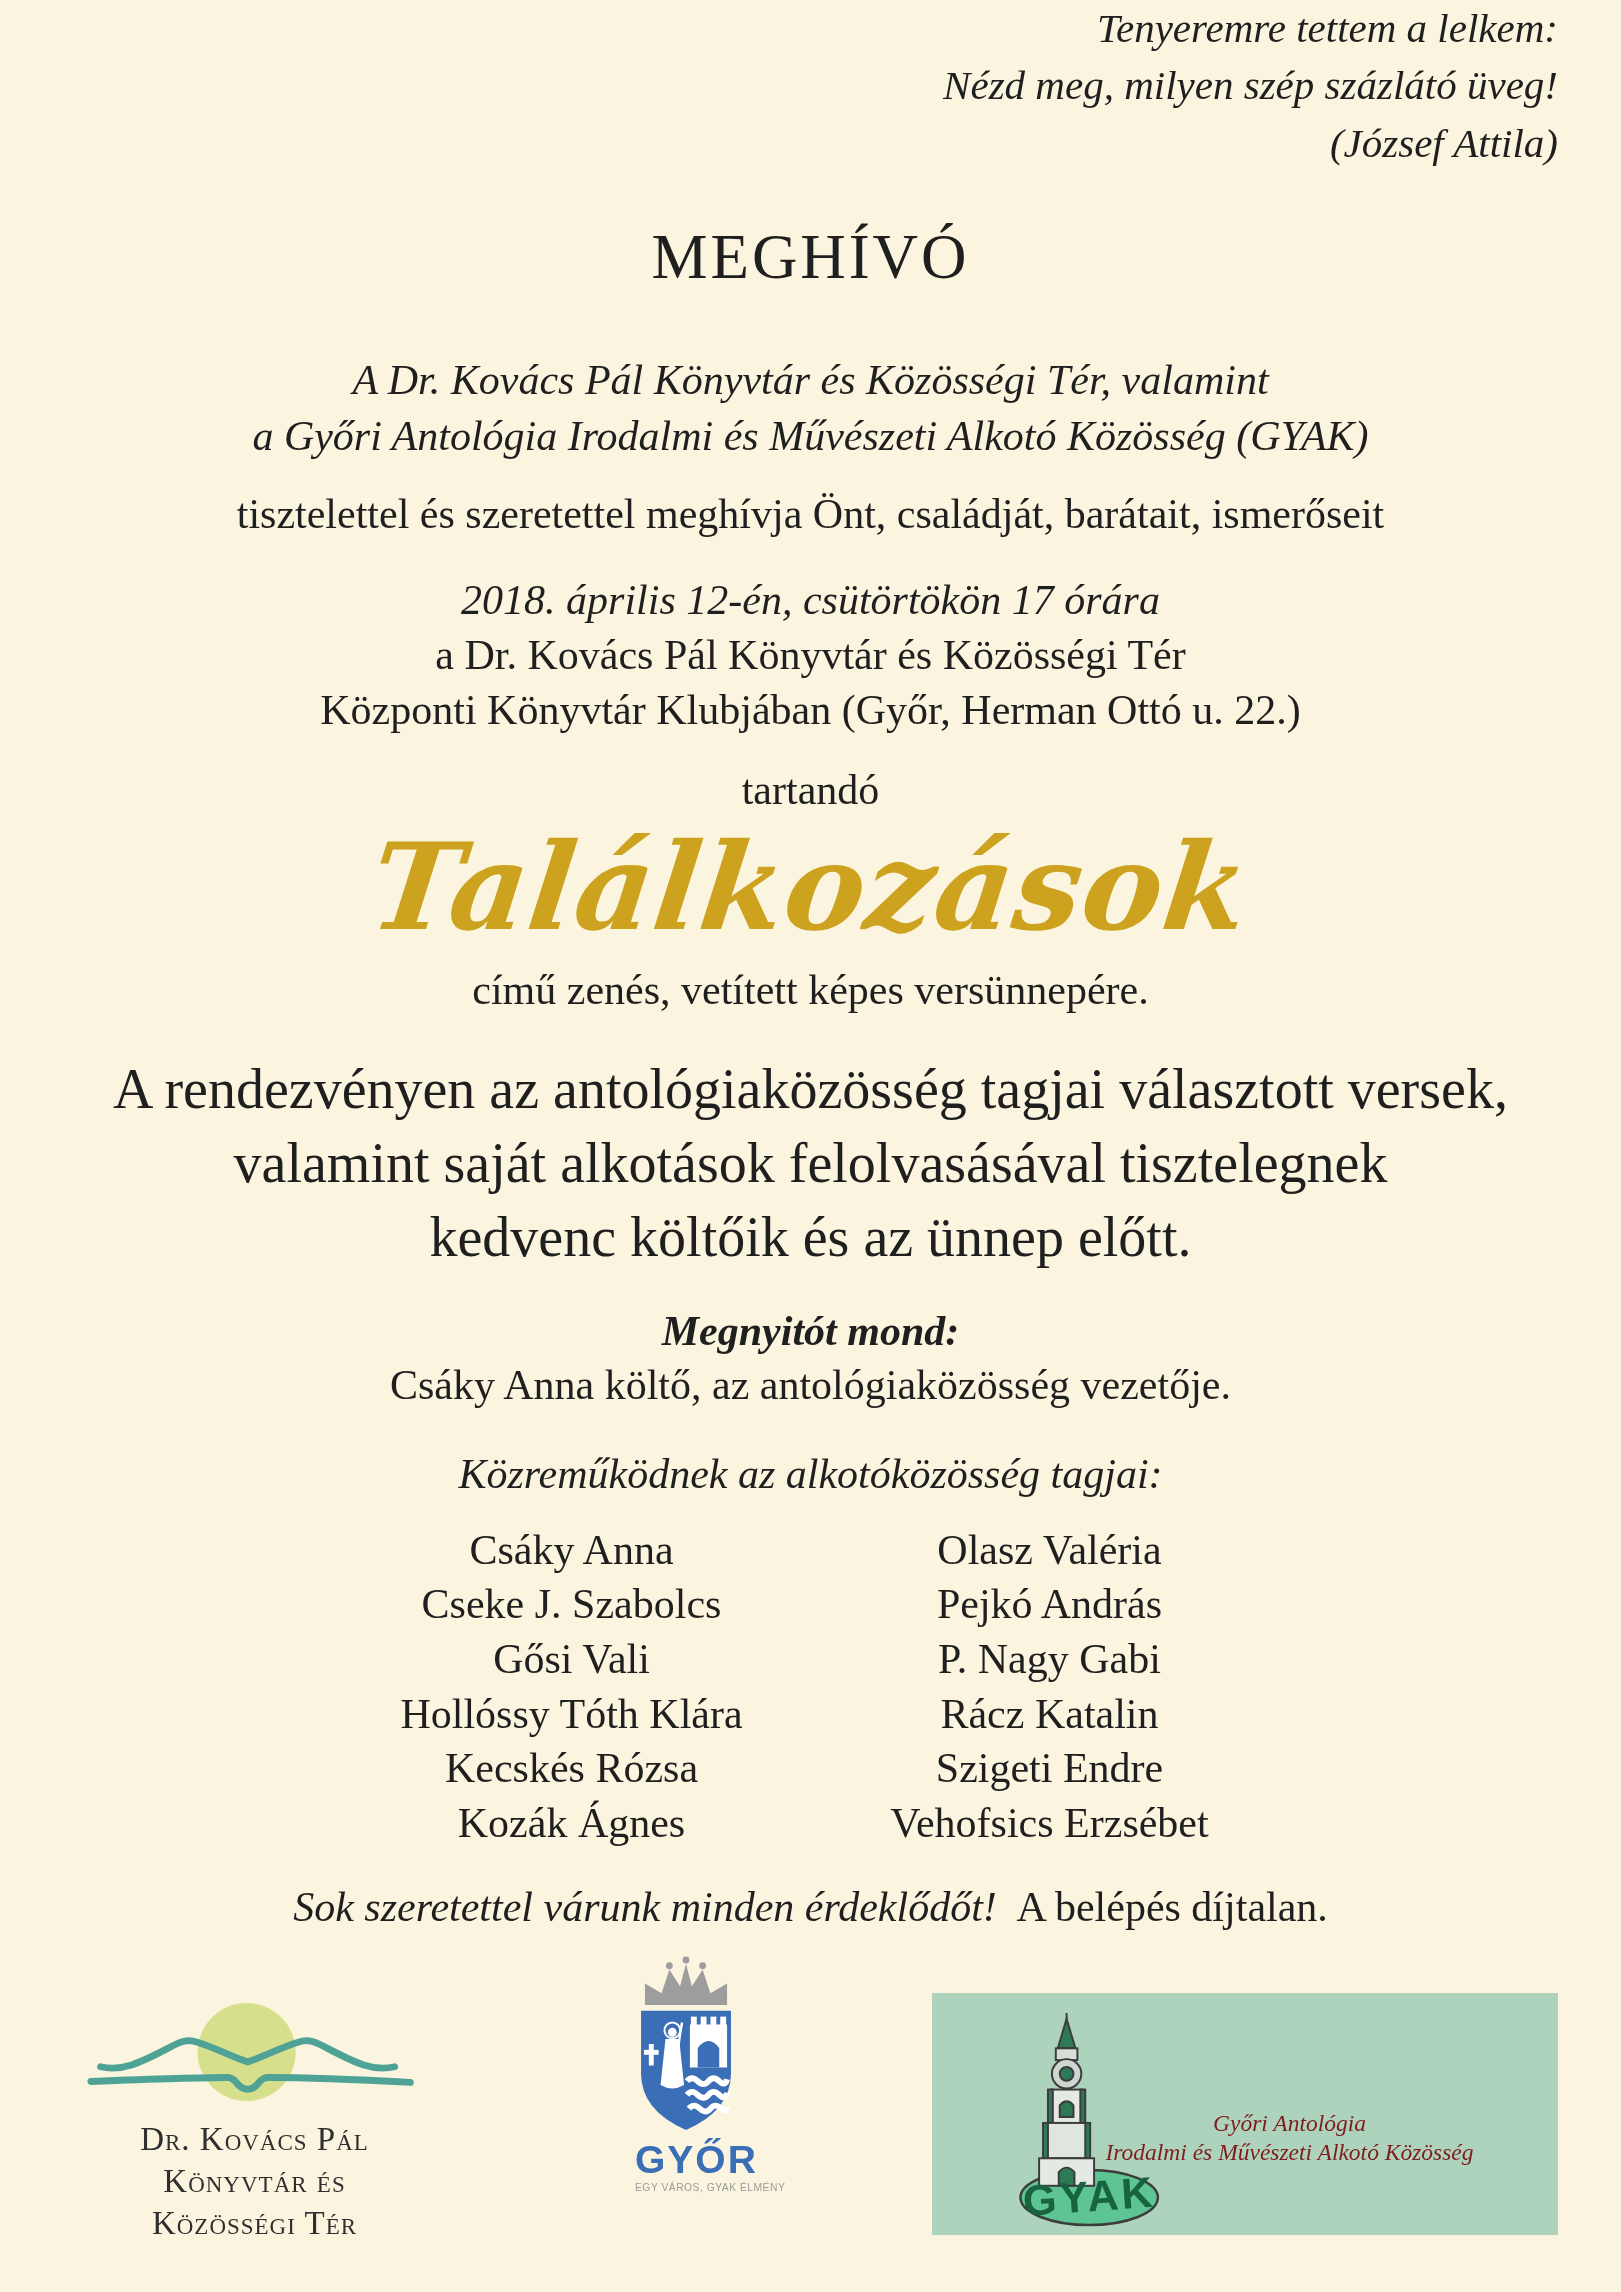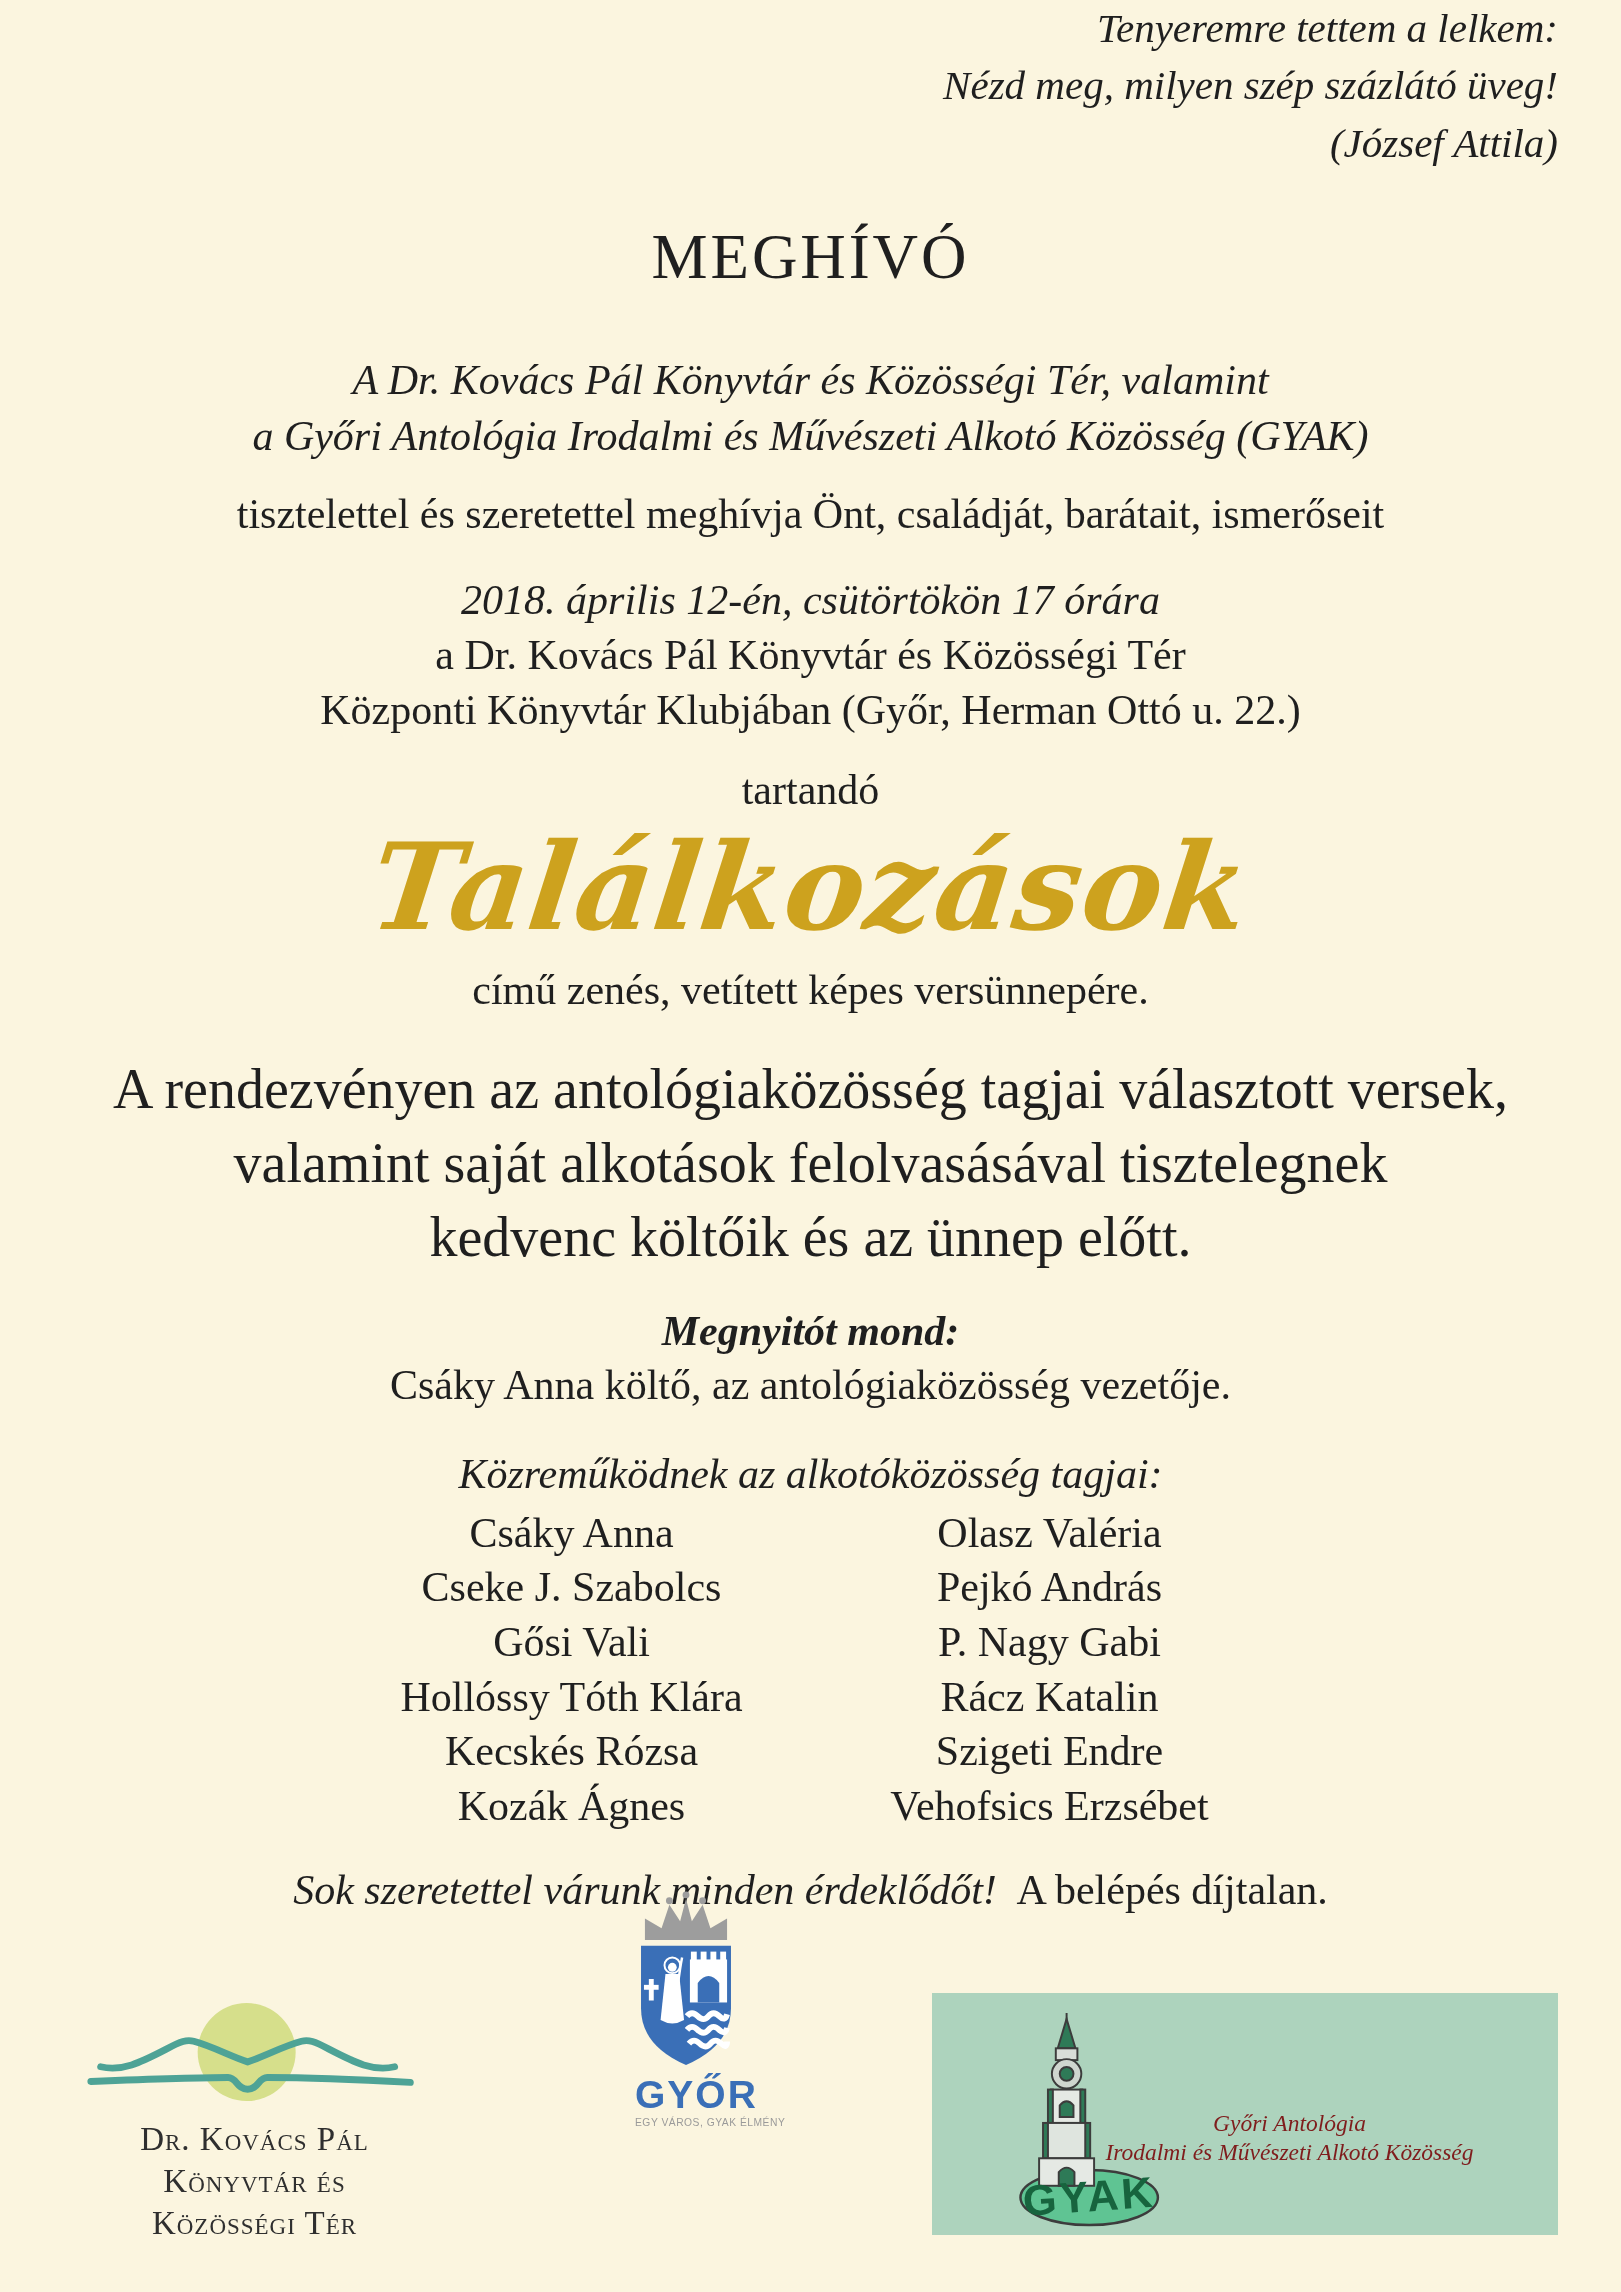--- a/index.html
+++ b/index.html
@@ -23,31 +23,31 @@
   .event-title{margin-top:3.9px;}
   .event-title span{
     display:inline-block;font-family:"DejaVu Serif",serif;
     font-style:italic;font-weight:bold;font-size:120px;line-height:1.15;
     color:#CDA21E;transform:skewX(-7deg);letter-spacing:1px;}
   .event-subtitle{margin-top:9.8px;font-size:42px;}
   .description{margin-top:39px;font-size:56px;line-height:1.32;}
   .opening{margin-top:29px;font-size:42px;line-height:1.30;}
   .opening .label{font-style:italic;font-weight:bold;}
   .contrib-label{margin-top:37px;font-style:italic;font-size:42px;}
-  .names{margin-top:8px;display:flex;justify-content:center;gap:47px;
+  .names{margin-top:25px;display:flex;justify-content:center;gap:47px;
     font-size:42px;line-height:1.30;}
   .names .col{width:431px;text-align:center;}
   .closing{margin-top:33px;font-size:42px;}
   .closing .it{font-style:italic;}
   .closing .reg{margin-left:19.6px;}
   
   .logo-library{position:absolute;left:83px;top:2000px;width:343px;}
   .lib-text{margin-top:3.9px;text-align:center;font-variant:small-caps;
     font-size:33px;line-height:1.28;letter-spacing:1px;color:#2f2f2f;}
-  .logo-gyor{position:absolute;left:635px;top:1891px;width:102px;text-align:right;}
+  .logo-gyor{position:absolute;left:635px;top:1956px;width:102px;text-align:right;}
   .gyor-name{margin-top:3.9px;font-family:"Liberation Sans",sans-serif;
     font-weight:bold;font-size:39px;letter-spacing:2px;color:#3A6FB7;line-height:1;}
   .gyor-tagline{margin-top:2.9px;font-family:"Liberation Sans",sans-serif;
     font-size:10.3px;letter-spacing:0.5px;color:#9a9a9a;white-space:nowrap;}
   .logo-gyak{position:absolute;left:932px;top:1993px;width:626px;height:242px;
     background:#ADD3BD;}
   .gyak-art{position:absolute;left:59px;top:17.6px;}
   .gyak-text{position:absolute;left:147px;top:116px;width:421px;text-align:center;
     font-style:italic;color:#7f1d1d;font-size:23.5px;line-height:1.25;}
 </style>

